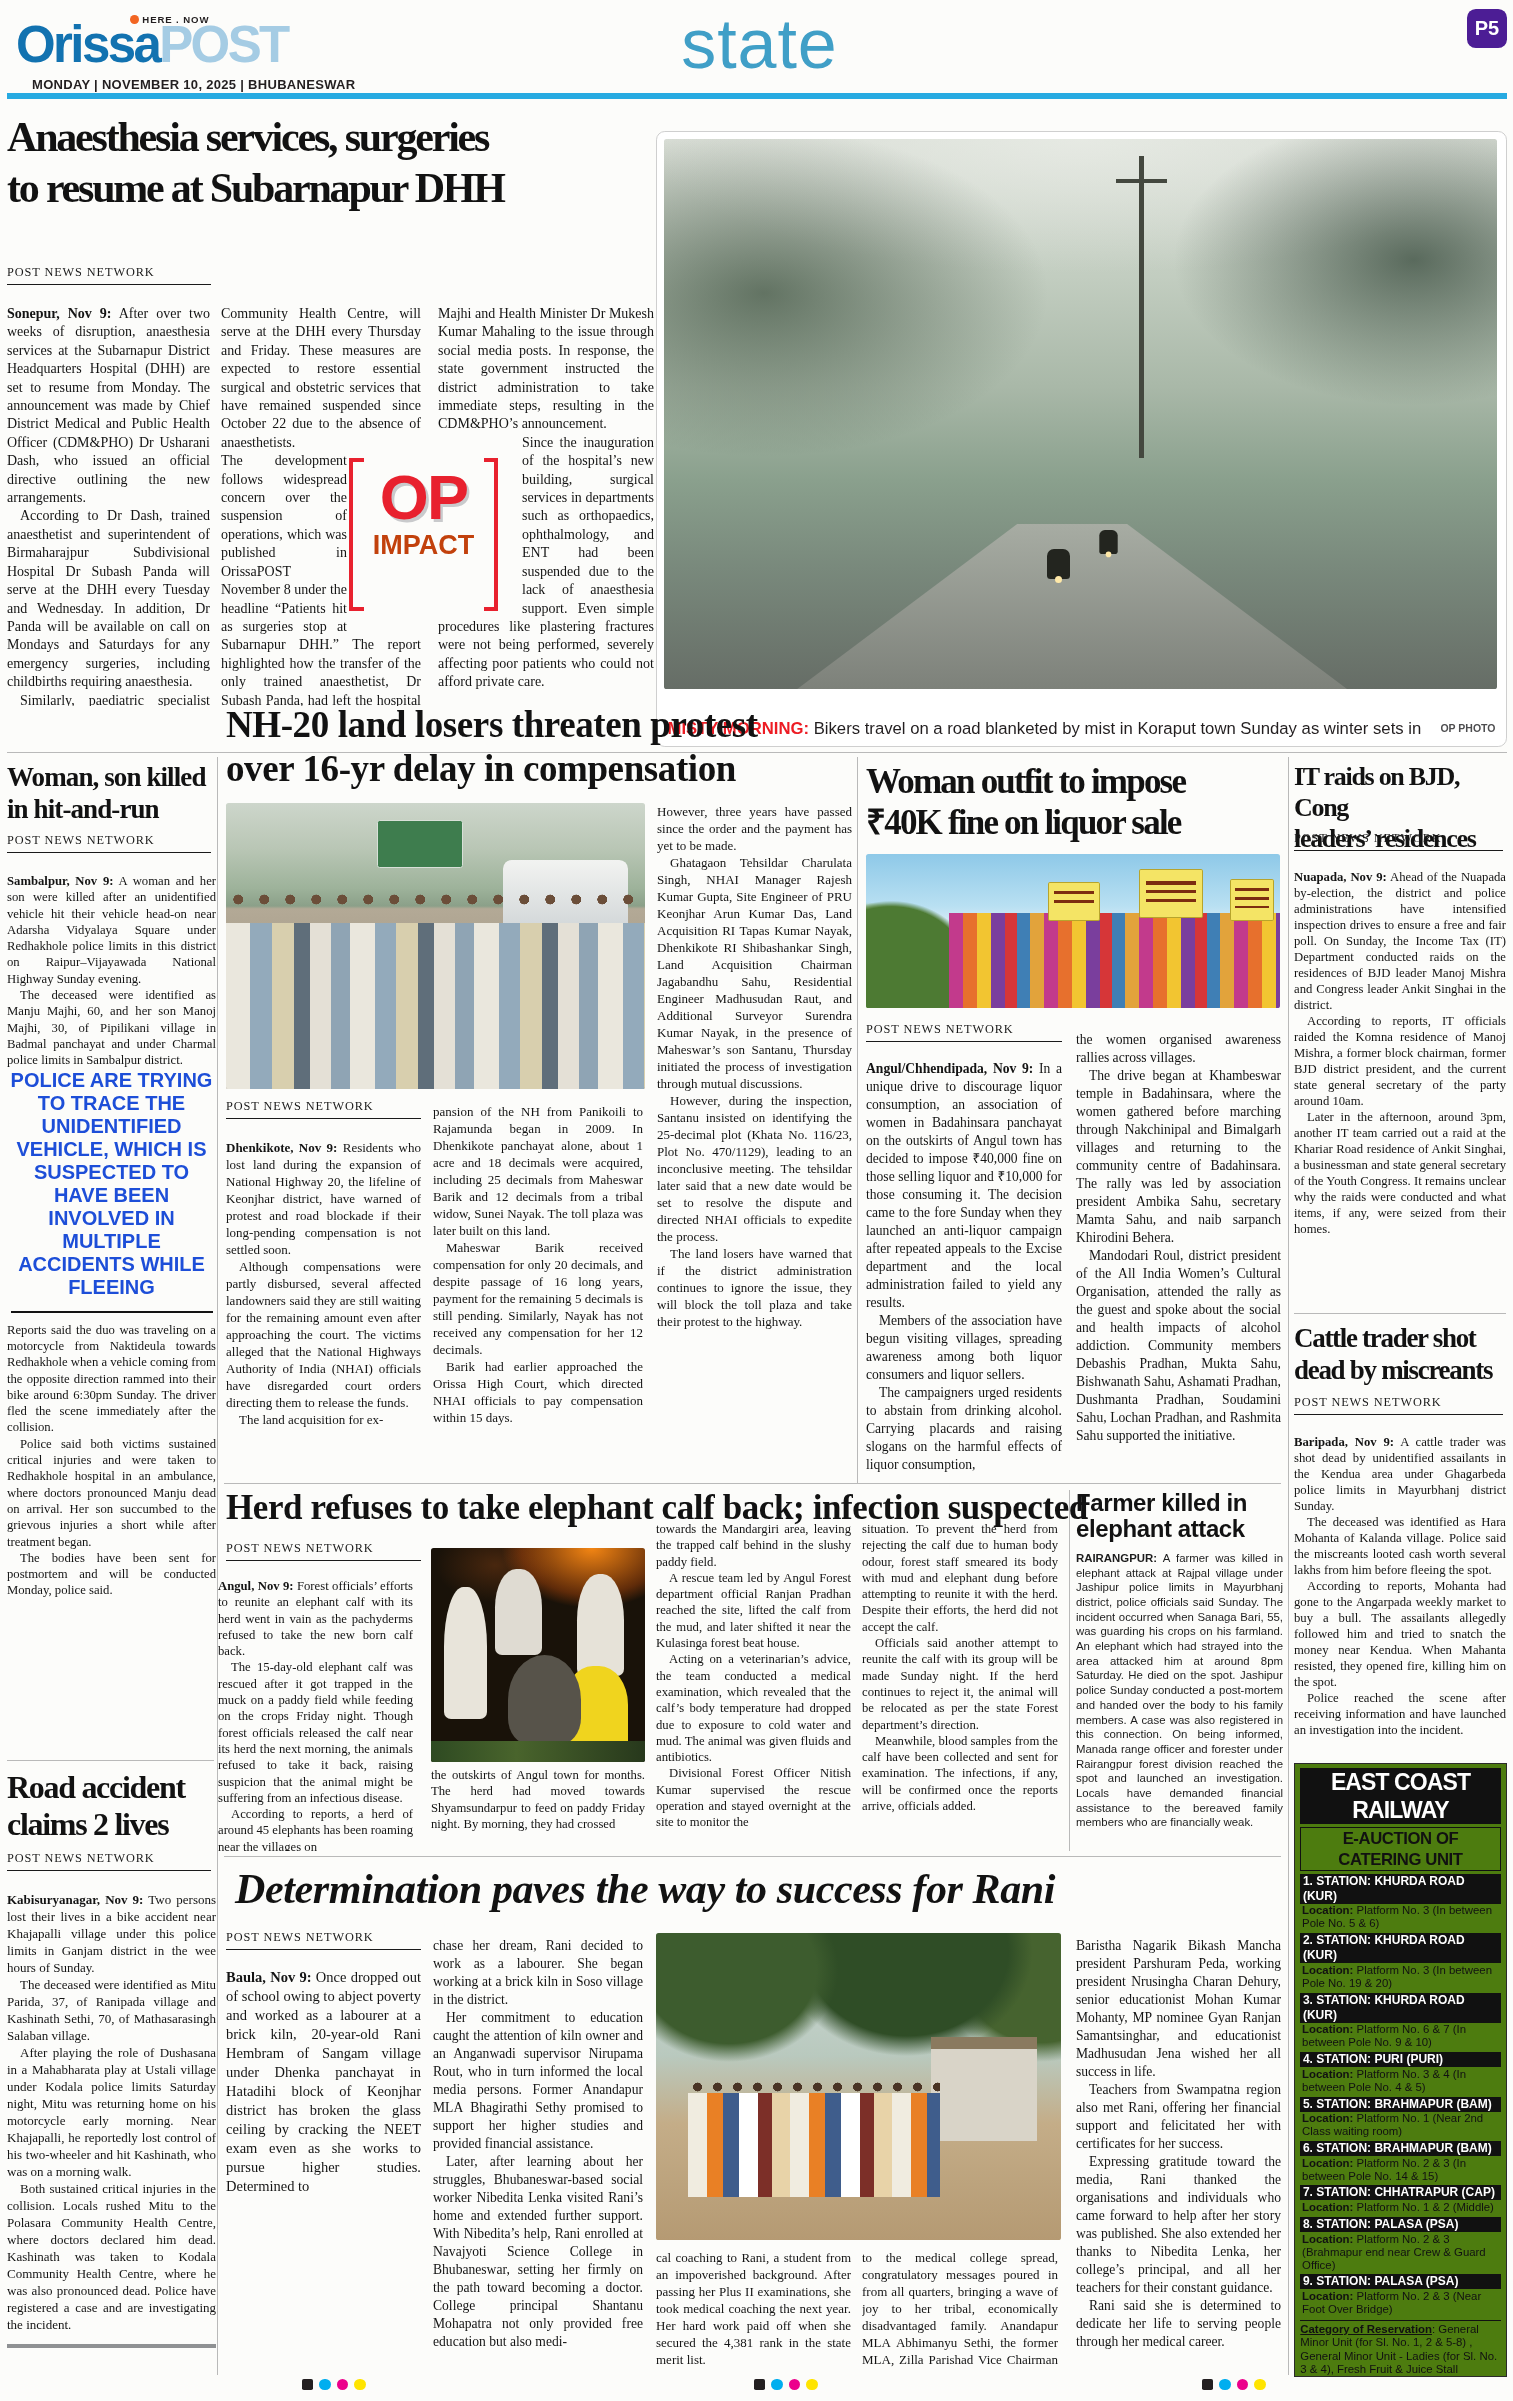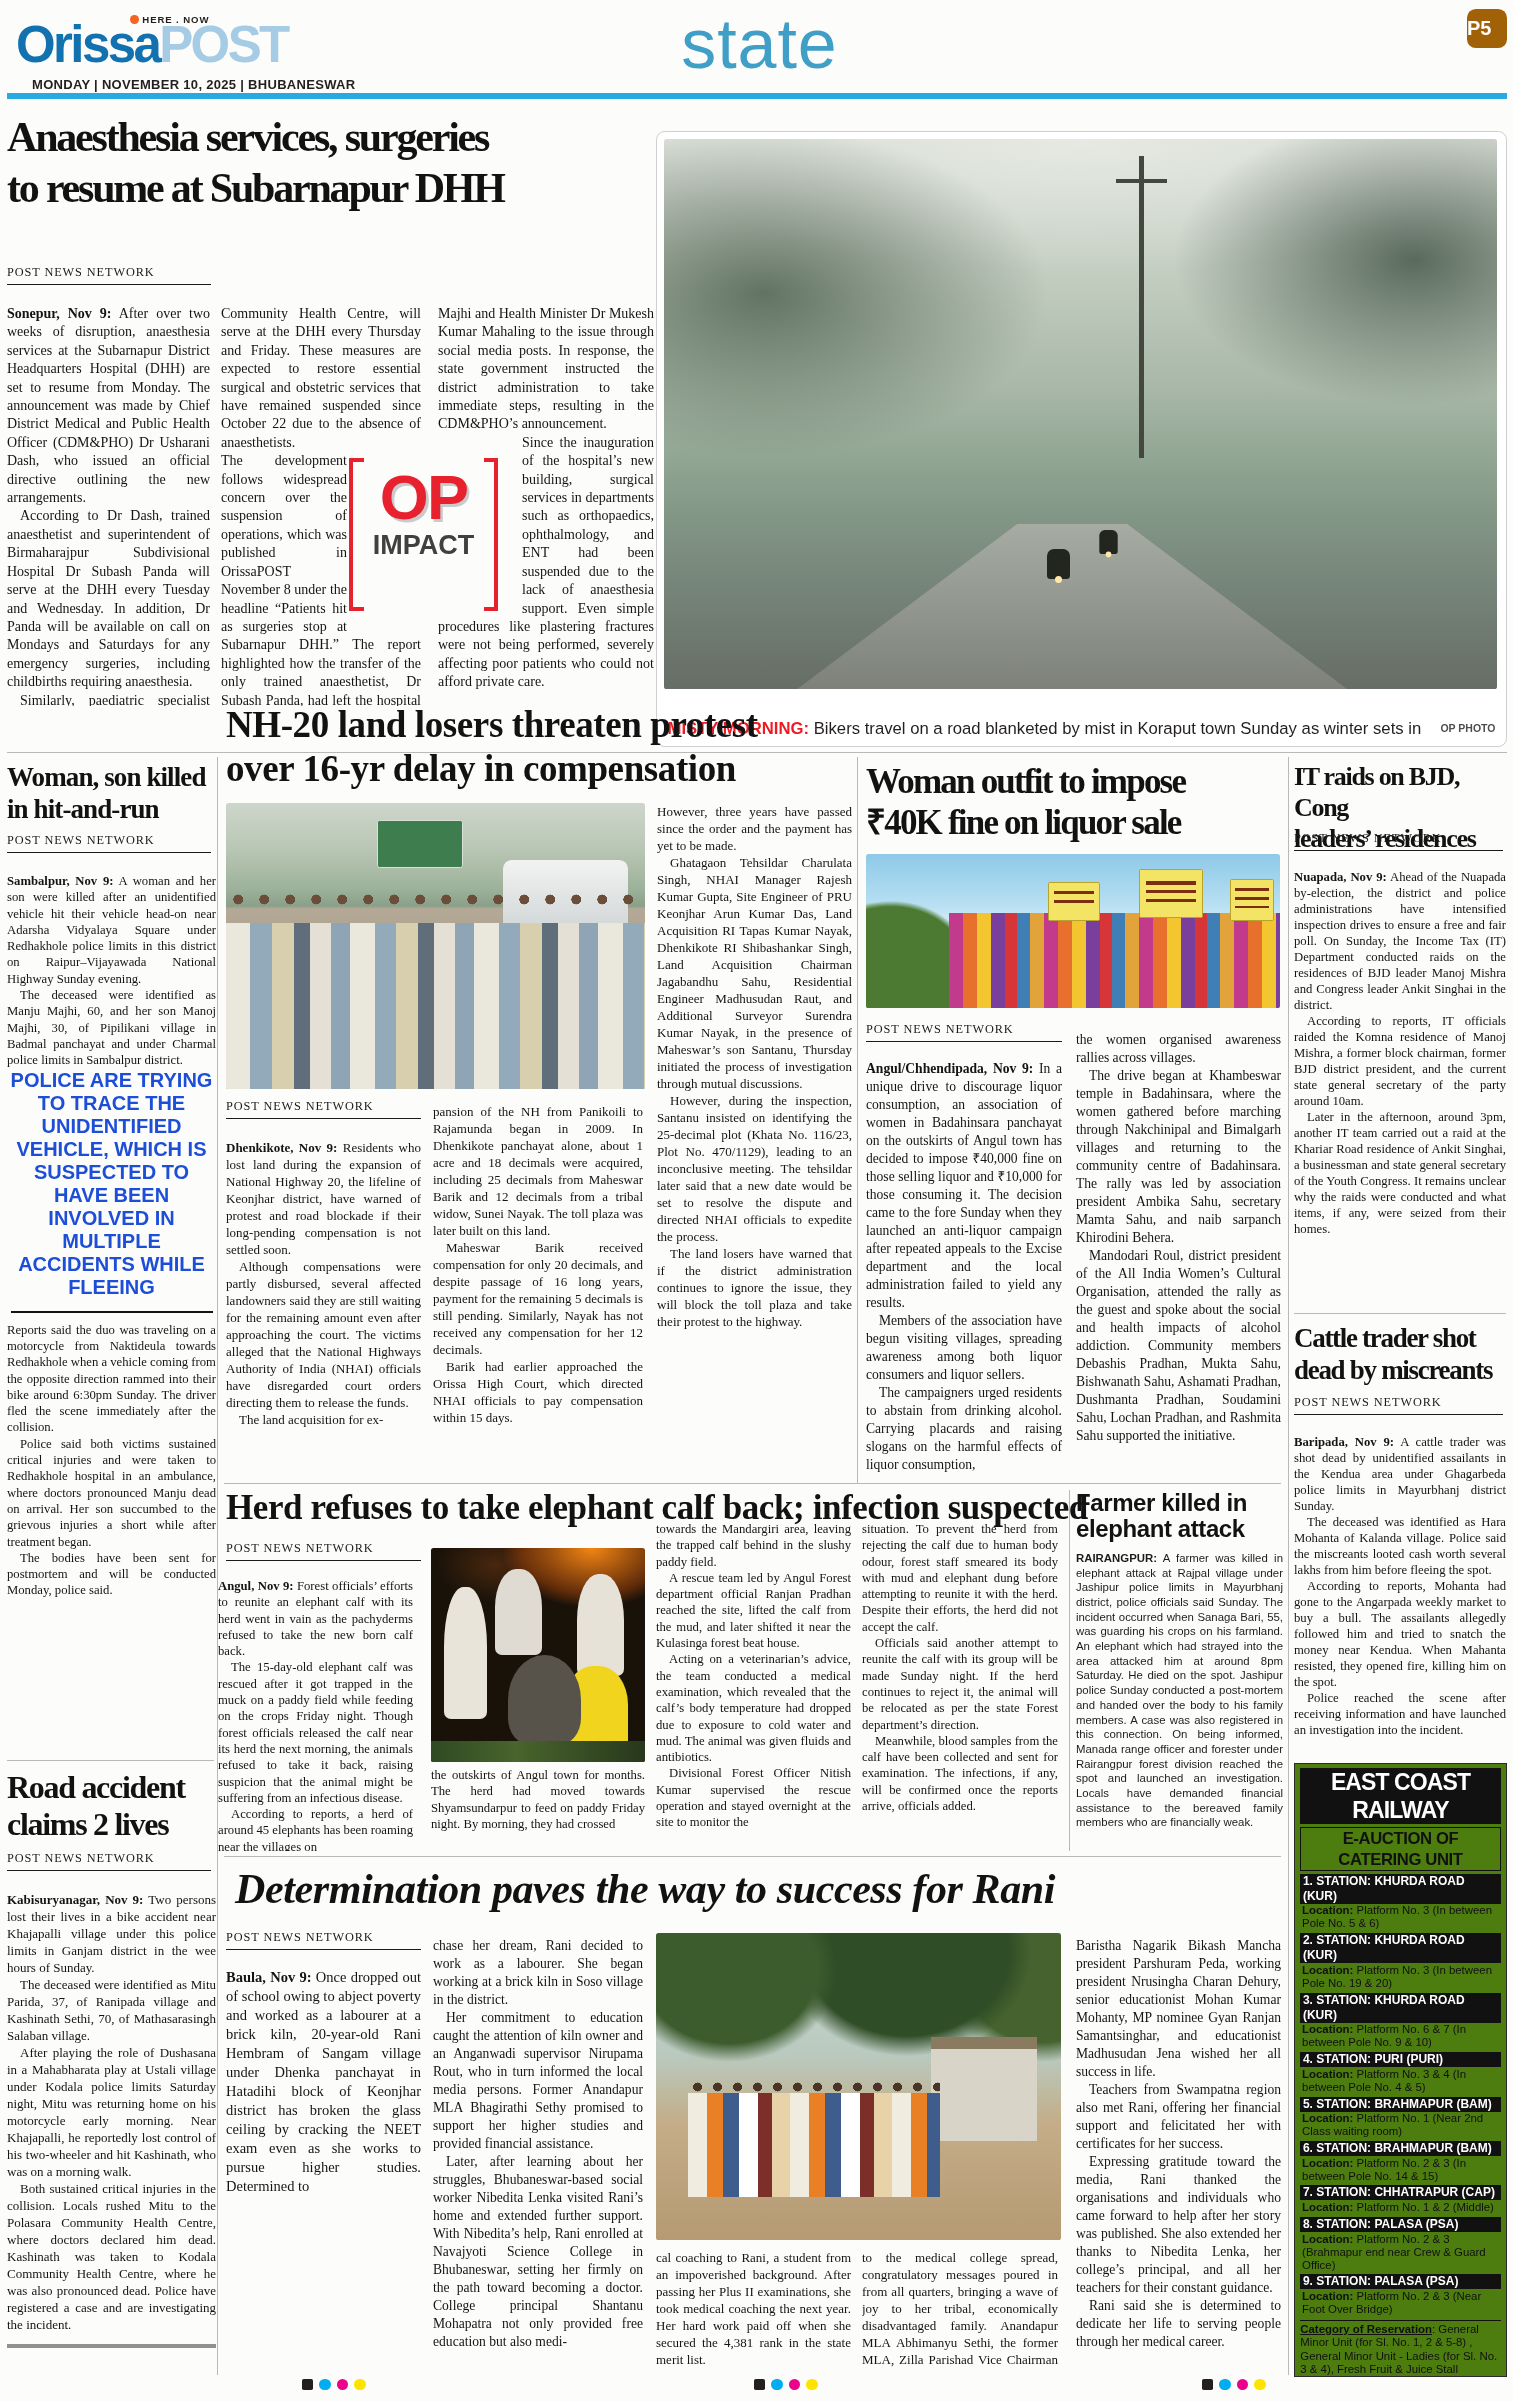--- a/index.html
+++ b/index.html
@@ -11,22 +11,22 @@
   .tagline .dot{display:inline-block;width:8.8px;height:8.8px;border-radius:50%;background:#f26522;
            margin-right:3.5px;vertical-align:-0.9px;}
   .logotext{position:absolute;left:16px;top:19px;font:700 51px/51px "Liberation Sans",sans-serif;
            letter-spacing:-2.6px;}
   .logotext .p1{color:#1272b0;}
   .logotext .p2{color:#a5cce4;}
   .dateline{position:absolute;left:32px;top:77px;font:700 13px "Liberation Sans",sans-serif;
            color:#231f20;letter-spacing:0.3px;}
   .section-title{position:absolute;left:650px;top:1.8px;width:219px;text-align:center;
            font:300 70px/84px "Liberation Sans",sans-serif;color:#409fc7;letter-spacing:0.9px;}
-  .page-badge{position:absolute;right:7px;top:8.8px;width:40px;height:39px;background:#a16207;
-           color:#fff;border-radius:8.8px;font:700 20px/39px "Liberation Sans",sans-serif;text-align:left;}
+  .page-badge{position:absolute;right:7px;top:8.8px;width:40px;height:39px;background:#4c1d95;
+           color:#fff;border-radius:8.8px;font:700 20px/39px "Liberation Sans",sans-serif;text-align:center;}
   .cyan-bar{position:absolute;left:7px;top:93px;width:1500px;height:6.1px;background:#27aae1;}
   
   .hl{position:absolute;font-family:Liberation Serif, serif;font-weight:700;color:#121212;}
   .hl-serif{font-family:"Liberation Serif",serif;}
   .pnn{position:absolute;font:400 12.3px "Liberation Serif",serif;letter-spacing:0.9px;color:#1a1a1a;
        border-bottom:1.8px solid #1a1a1a;padding-bottom:4.4px;}
   .col{position:absolute;overflow:hidden;text-align:justify;color:#141414;}
   .col p{margin:0;text-indent:13px;}
   .col p.ld{text-indent:0;}
   .pq{font:700 20px/23px "Liberation Sans",sans-serif;color:#1d4ed8;text-transform:uppercase;
@@ -36,21 +36,21 @@
   .vline{position:absolute;width:0.9px;background:#b9b9b9;}
   .hline{position:absolute;height:0.9px;background:#b9b9b9;}
   
   .opimp{position:absolute;left:349px;top:454px;width:149px;height:160px;text-align:center;}
   .opimp .brl{position:absolute;left:0;top:3.5px;bottom:3.5px;width:10.5px;
       border-left:4.4px solid #e8212e;border-top:4.4px solid #e8212e;border-bottom:4.4px solid #e8212e;}
   .opimp .brr{position:absolute;right:0;top:3.5px;bottom:3.5px;width:10.5px;
       border-right:4.4px solid #e8212e;border-top:4.4px solid #e8212e;border-bottom:4.4px solid #e8212e;}
   .opimp .op{display:block;font:900 63px/65px "Liberation Sans",sans-serif;color:#e8212e;
       letter-spacing:-1.8px;text-shadow:2.6px 2.6px 0 #c9cacc;margin-top:10.5px;}
-  .opimp .imp{display:block;font:900 27px/30px "Liberation Sans",sans-serif;color:#404040;letter-spacing:0;}
+  .opimp .imp{display:block;font:900 27px/30px "Liberation Sans",sans-serif;color:#c2410c;letter-spacing:0;}
   .sp-r{float:right;width:74px;height:168px;}
   .sp-l{float:left;width:84px;height:167px;}
   
   .photo{position:absolute;overflow:hidden;border-radius:2.6px;}
   .frame{position:absolute;border:1.8px solid #cfcfcf;border-radius:8.8px;background:#fff;}
   .cap{position:absolute;left:10.5px;right:10.5px;bottom:7px;font:400 16.7px/21px "Liberation Sans",sans-serif;color:#231f20;}
   .cap b{color:#ed1c24;font-weight:700;}
   .cap .credit{float:right;font:700 10.5px/21px "Liberation Sans",sans-serif;color:#4d4d4f;}
   .ph-misty{background:
      radial-gradient(ellipse 55% 48% at 12% 28%, rgba(42,62,44,.62), transparent 62%),

